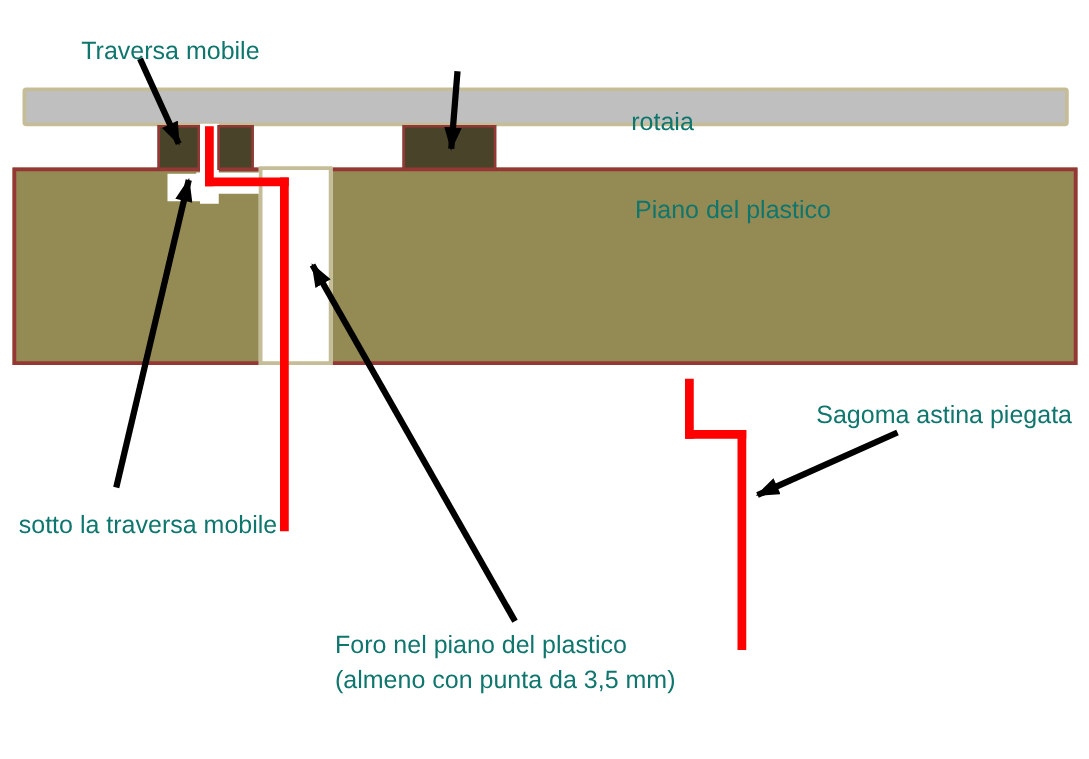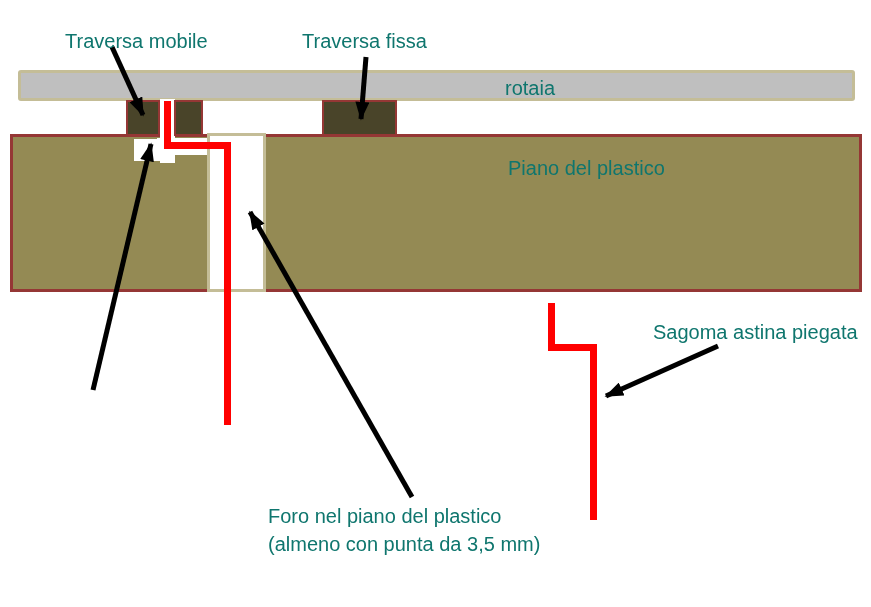--- a/index.html
+++ b/index.html
@@ -45,21 +45,21 @@
   .wireA-h  { left: 164px; top: 142px; width: 67px; height: 7px;  }
   .wireA-v2 { left: 224px; top: 142px; width: 7px;  height: 283px; }
   .wireB-v1 { left: 548px; top: 303px; width: 7px;  height: 48px; }
   .wireB-h  { left: 548px; top: 344px; width: 49px; height: 7px;  }
   .wireB-v2 { left: 590px; top: 344px; width: 7px;  height: 176px; }
 
   
   .label { position: absolute; font-size: 20px; line-height: 28px; white-space: nowrap; }
   .label-traversa-mobile { left: 65px;  top: 27px; }
   .label-traversa-fissa  { left: 302px; top: 27px; }
-  .label-rotaia          { left: 505px; top: 74px; }
+  .label-rotaia          { left: 505px; top: 84px; }
   .label-piano           { left: 508px; top: 154px; }
   .label-sagoma          { left: 653px; top: 318px; }
   .label-spazio          { left: 15px;  top: 406px; }
   .label-foro            { left: 268px; top: 502px; }
 
   .arrows { position: absolute; left: 0; top: 0; width: 871px; height: 607px; pointer-events: none; }
 </style>
 </head>
 <body>
 
@@ -94,29 +94,29 @@
     </defs>
     <line x1="112" y1="47" x2="143" y2="115" stroke="#000000" stroke-width="5" marker-end="url(#ah)"></line>
     <line x1="366" y1="57" x2="361" y2="119" stroke="#000000" stroke-width="5" marker-end="url(#ah)"></line>
     <line x1="93" y1="390" x2="151" y2="144" stroke="#000000" stroke-width="5" marker-end="url(#ah)"></line>
     <line x1="412" y1="497" x2="250" y2="212" stroke="#000000" stroke-width="5" marker-end="url(#ah)"></line>
     <line x1="718" y1="346" x2="606" y2="396" stroke="#000000" stroke-width="5" marker-end="url(#ah)"></line>
   </svg>
 
   <div class="label label-traversa-mobile">Traversa mobile</div>
 
-  <div class="label label-traversa-fissa">Traversa fissa</div>
 
   <div class="label label-rotaia">rotaia</div>
 
   <div class="label label-piano">Piano del plastico</div>
 
   <div class="label label-sagoma">Sagoma astina piegata</div>
 
   <div class="label label-spazio">
+    <div>sotto la traversa mobile</div>
   </div>
 
   <div class="label label-foro">
     <div>Foro nel piano del plastico</div>
     <div>(almeno con punta da 3,5 mm)</div>
   </div>
 
 </div>
 
 </body></html>

